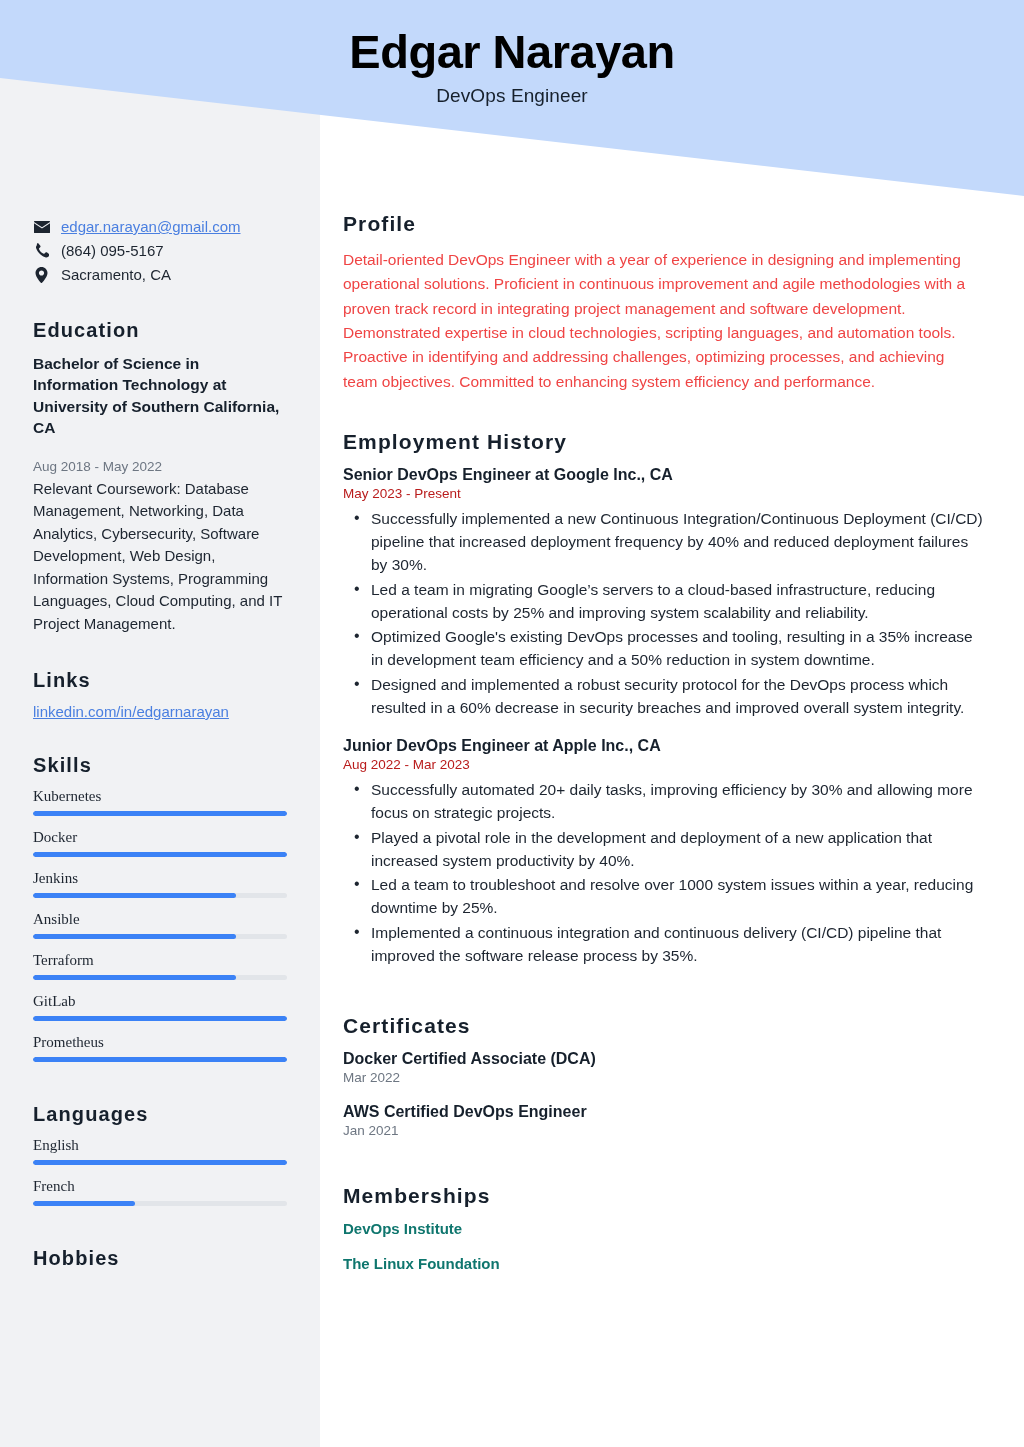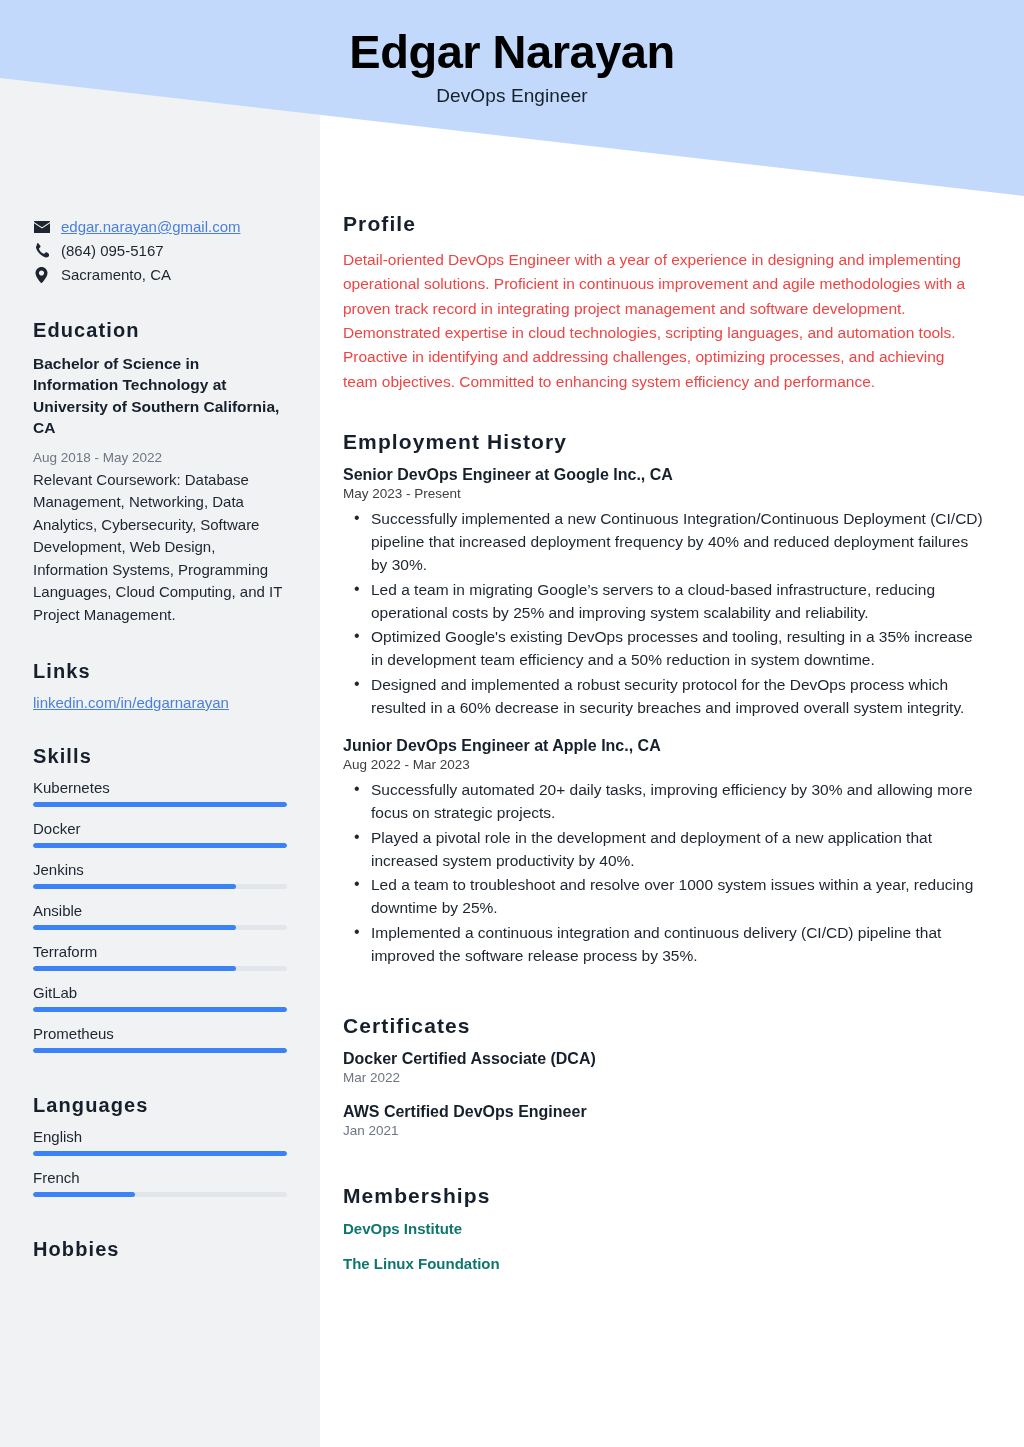--- a/index.html
+++ b/index.html
@@ -58,37 +58,37 @@
     color:#4a7fe0; text-decoration:underline; font-size:15px;
   }
   .contact-text { font-size:15px; color:#1d2530; }
 
   .side-heading {
     font-size:20px; font-weight:bold; letter-spacing:1.1px;
     color:#16202c; margin-bottom:11px;
   }
   .edu-degree {
     font-size:15.5px; font-weight:bold; line-height:1.38;
-    color:#16202c; margin-bottom:11px;
+    color:#16202c; margin-bottom:20px;
   }
   .edu-date {
     font-size:13.5px; color:#6d7682; margin-bottom:4px;
   }
   .edu-desc {
     font-size:15px; line-height:1.5; color:#1d2530;
   }
   .block-gap { height:34px; }
   .block-gap-sm { height:28px; }
 
   .link-item {
     font-size:15px; color:#4a7fe0; text-decoration:underline;
     display:block;
   }
 
-  .meter-item { margin-bottom:13px; }
+  .meter-item { margin-bottom:13px;font-family:Liberation Serif, serif; }
   .meter-label {
     font-size:15px; color:#1d2530; margin-bottom:6px;
   }
   .meter-track {
     width:100%; height:5px; background:#e2e5e9; border-radius:3px;
     overflow:hidden;
   }
   .meter-fill {
     height:5px; background:#3b82f6; border-radius:3px;
   }
@@ -105,21 +105,21 @@
   .profile-text {
     font-size:15.5px; line-height:1.57; color:#ef4444;
   }
   .section-space { height:36px; }
   .section-space-lg { height:46px; }
 
   .job-heading {
     font-size:16px; font-weight:bold; color:#16202c; margin-bottom:2px;
   }
   .job-date {
-    font-size:13.5px; color:#404040; margin-bottom:6px;
+    font-size:13.5px; color:#b91c1c; margin-bottom:6px;
   }
   .bullets { list-style:none; }
   .bullets li {
     position:relative; padding-left:28px; margin-bottom:1px;
     font-size:15.5px; line-height:1.5; color:#1d2530;
   }
   .bullets li:before {
     content:"\2022"; position:absolute; left:11px; top:-1px;
     font-size:16px; color:#1d2530;
   }

